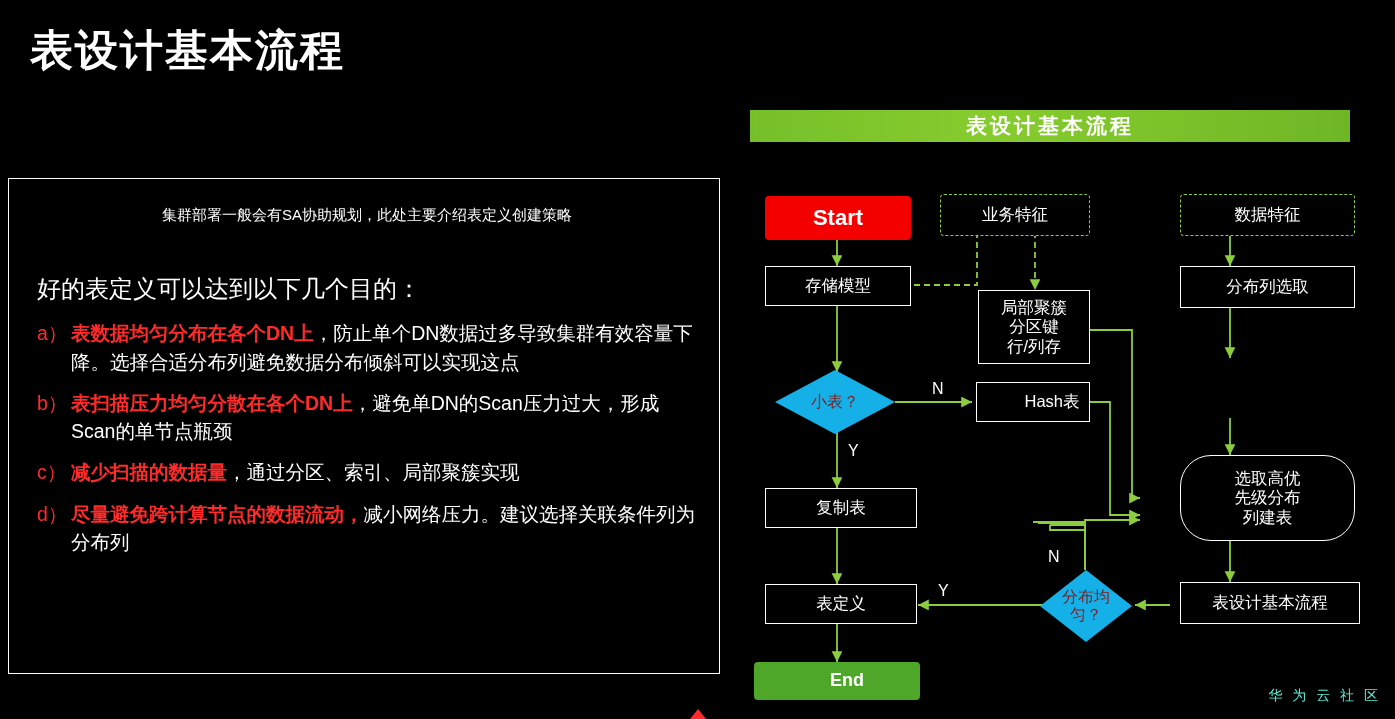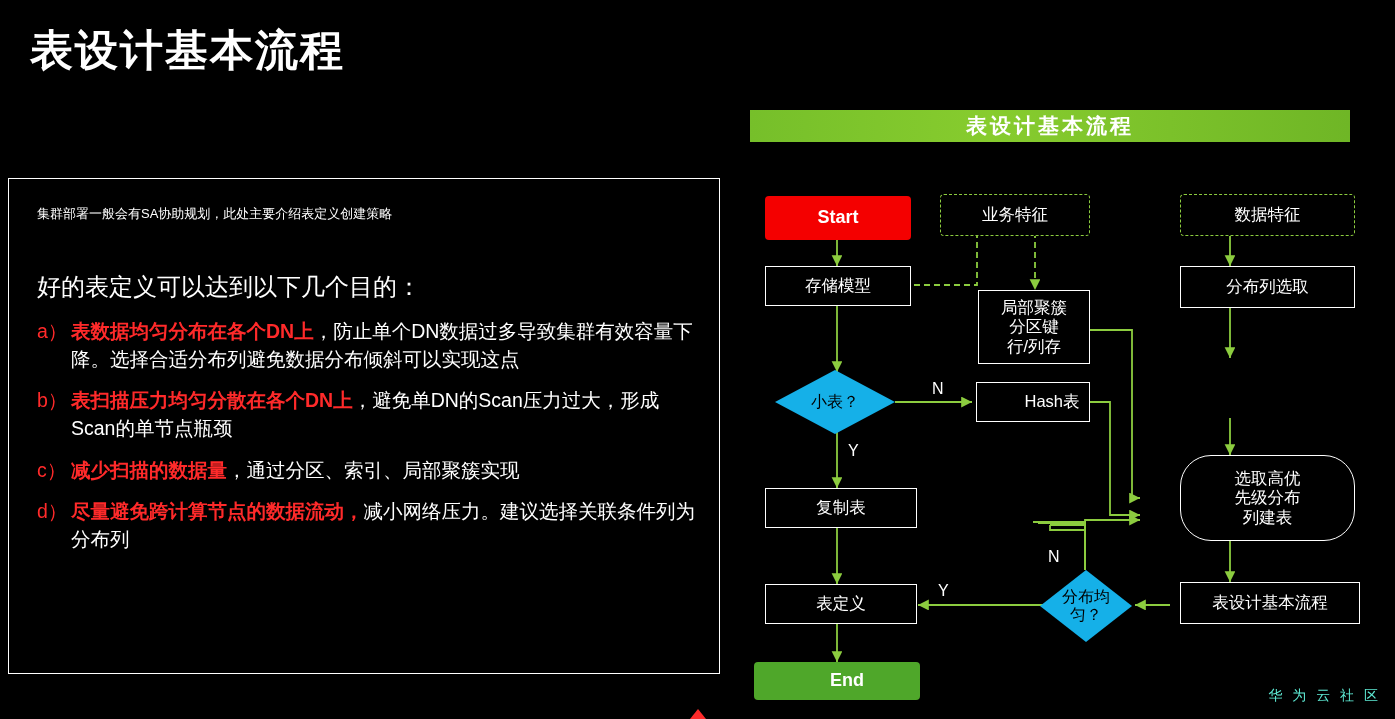--- a/index.html
+++ b/index.html
@@ -26,23 +26,24 @@
 
   
   .left-panel {
     position: absolute;
     left: 8px; top: 178px;
     width: 712px; height: 496px;
     border: 1px solid #ffffff;
     padding: 26px 22px 10px 28px;
   }
   .lead {
-    font-size: 13px;
+    font-size: 15px;
     line-height: 1.35;
     white-space: nowrap;
+    text-align: center;
   }
   .goal-head {
     margin-top: 48px;
     font-size: 24px;
   }
   .list { margin-top: 14px; }
   .li {
     display: flex;
     align-items: flex-start;
     margin-bottom: 13px;
@@ -93,34 +94,34 @@
   .node.dashed {
     border-style: dashed;
     border-color: #8ccc3f;
     border-radius: 4px;
   }
   .node.start {
     background: #f40000;
     border: none;
     border-radius: 4px;
     font-weight: bold;
-    font-size: 18px;
+    font-size: 22px;
   }
   .node.end {
     background: #4fa72a;
     border: none;
     border-radius: 4px;
     font-weight: bold;
     font-size: 18px;
     padding-left: 20px;
   }
   .diamond {
     position: absolute;
     background: #15b0e8;
-    color: #000000;
+    color: #7f1d1d;
     font-size: 16px;
     display: flex;
     align-items: center;
     justify-content: center;
     text-align: center;
     line-height: 1.15;
     clip-path: polygon(50% 0, 100% 50%, 50% 100%, 0 50%);
     white-space: pre-line;
   }
   .edge-label {

